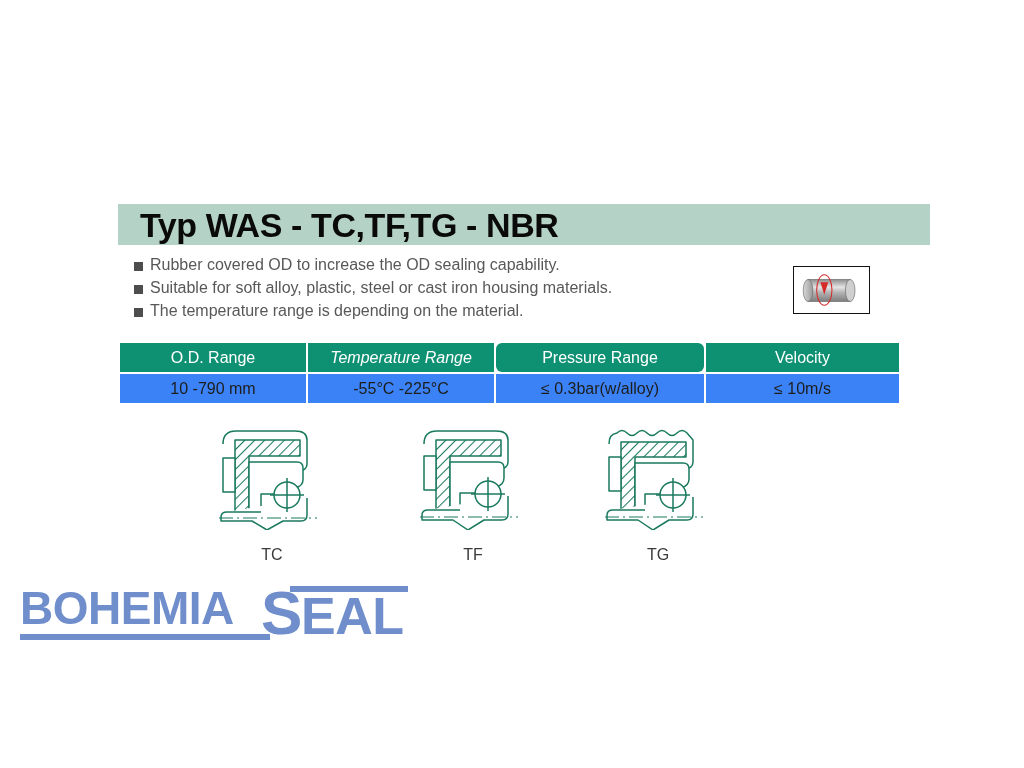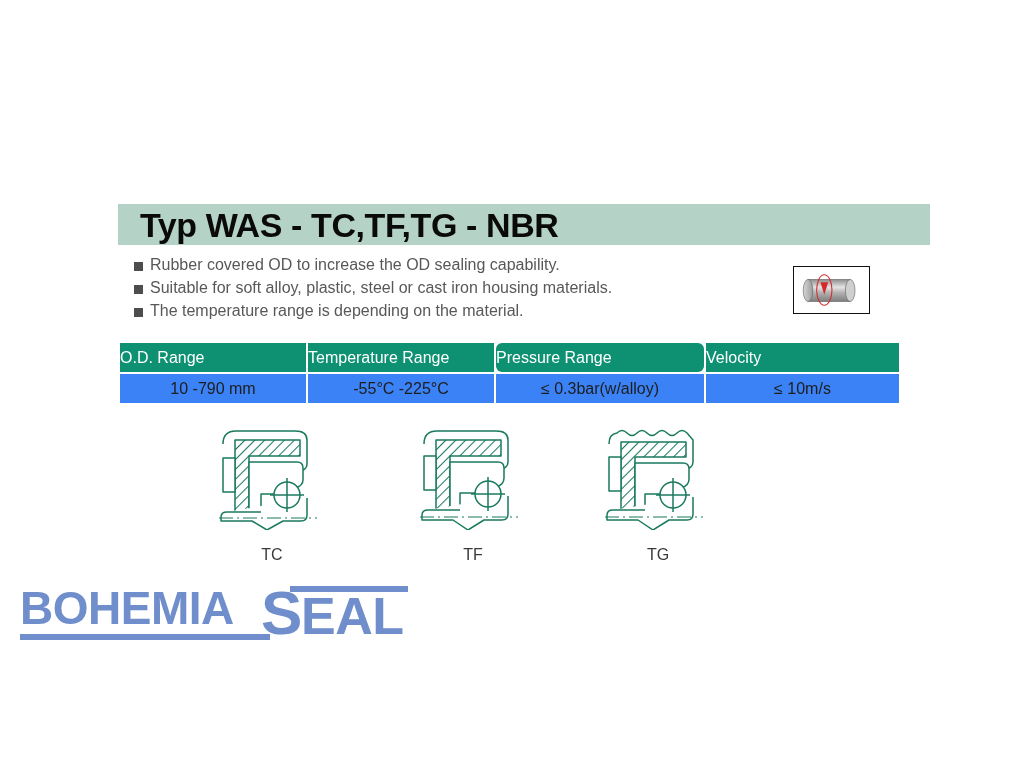--- a/index.html
+++ b/index.html
@@ -42,28 +42,28 @@
   }
 
   
   #spec-table{
     position:absolute;left:118px;top:341px;width:757px;
     border-collapse:separate;border-spacing:2px 2px;
     table-layout:fixed;
   }
   #spec-table th{
     background:#0e9172;color:#ffffff;font-size:16px;font-weight:normal;
-    height:29px;text-align:left;padding:0;border:0;
+    height:29px;text-align:center;padding:0;border:0;
   }
   #spec-table td{
     background:#3b82f6;color:#1d1d1b;font-size:16px;
     height:29px;text-align:center;padding:0;border:0;
   }
   .col-od{width:186px;}
-  .col-temp{width:186px;}
+  .col-temp{width:186px;font-style:italic;}
   .col-press{width:208px;border-radius:6px;}
   .col-vel{width:193px;}
 
   
   .seal-fig{position:absolute;width:150px;text-align:center;}
   #fig-tc{left:197px;top:418px;}
   #fig-tf{left:398px;top:418px;}
   #fig-tg{left:583px;top:418px;}
   .seal-label{
     font-size:16px;color:#3a3a3a;margin-top:12px;

